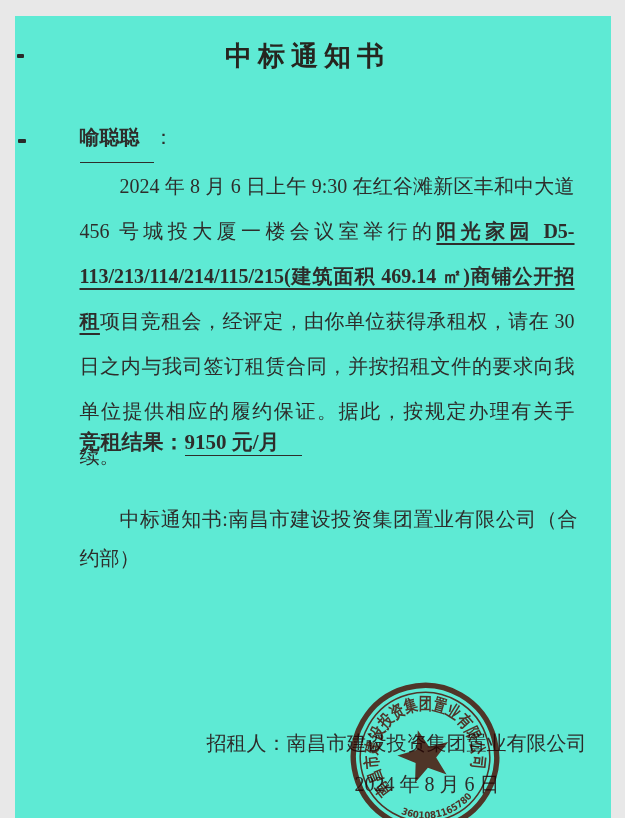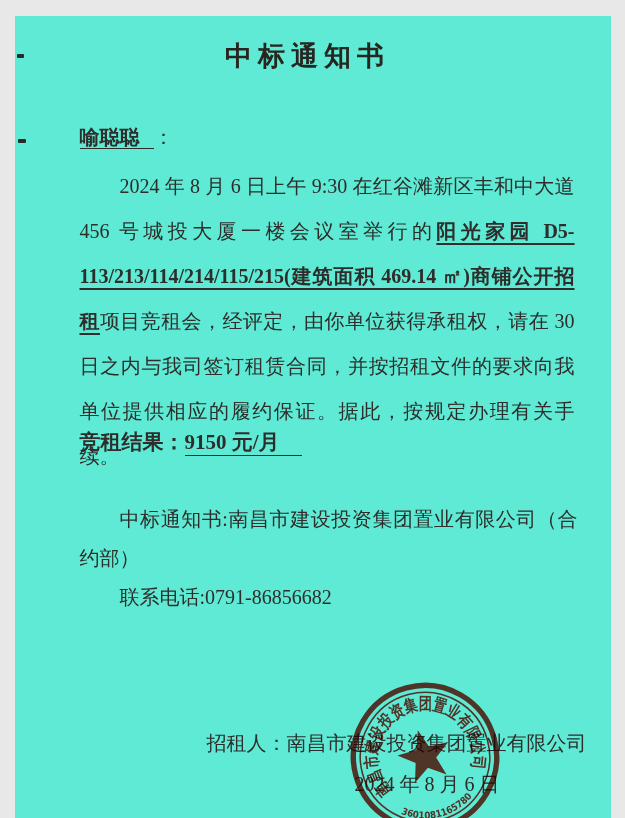--- a/index.html
+++ b/index.html
@@ -25,21 +25,21 @@
   }
   .recipient-line {
     position: absolute;
     top: 108px; left: 65px;
     font-size: 20px;
   }
   .recipient-name {
     font-weight: 700;
     border-bottom: 1.5px solid #2e2d2b;
     padding-right: 14px;
-    padding-bottom: 0;
+    padding-bottom: 14px;
   }
   .body-para {
     position: absolute;
     top: 148px; left: 65px;
     width: 495px;
     font-size: 20px;
     line-height: 45px;
     text-align: justify;
     text-align-last: left;
     text-indent: 2em;
@@ -113,21 +113,20 @@
   <h1 class="doc-title">中标通知书</h1>
 
   <div class="recipient-line"><span class="recipient-name">喻聪聪</span><span>：</span></div>
 
   <p class="body-para"><span>2024 年 8 月 6 日上午 9:30 在红谷滩新区丰和中大道 456 号城投大厦一楼会议室举行的</span><span class="hl">阳光家园 D5-113/213/114/214/115/215(建筑面积 469.14 ㎡)商铺公开招租</span><span>项目竞租会，经评定，由你单位获得承租权，请在 30 日之内与我司签订租赁合同，并按招租文件的要求向我单位提供相应的履约保证。据此，按规定办理有关手续。</span></p>
 
   <div class="result-line"><span>竞租结果：</span><span class="result-value">9150 元/月</span></div>
 
   <div class="notice-block">
     <p>中标通知书:南昌市建设投资集团置业有限公司（合约部）</p>
-    <p>联系电话:0791-86856682</p>
   </div>
 
   <div class="signer-line">招租人：南昌市建设投资集团置业有限公司</div>
   <div class="date-line">2024 年 8 月 6 日</div>
 
   <svg class="seal" viewBox="0 0 200 200" xmlns="http://www.w3.org/2000/svg">
     <defs>
       <path id="arcTop" d="M 46.3,131 A 62,62 0 1,1 153.7,131" fill="none"></path>
       <path id="arcBottom" d="M 50.7,163 A 80,80 0 0,0 149.2,163" fill="none"></path>
     </defs>

